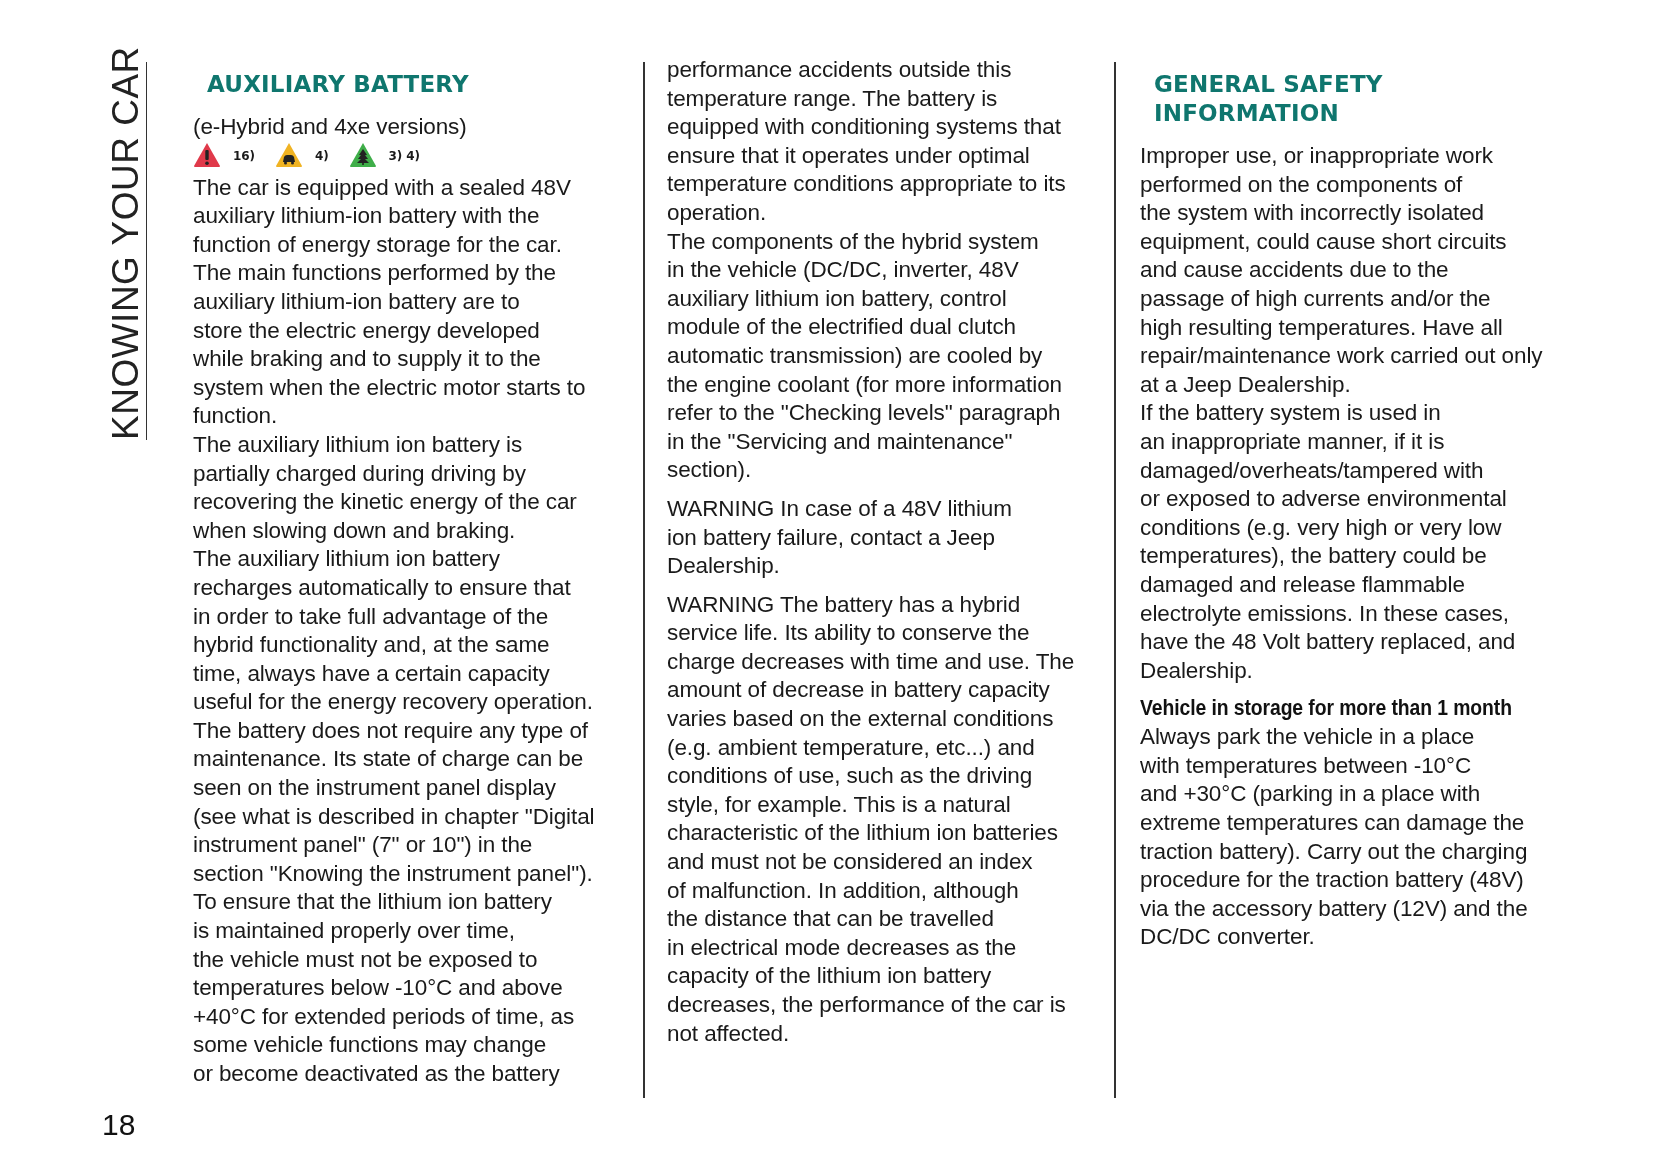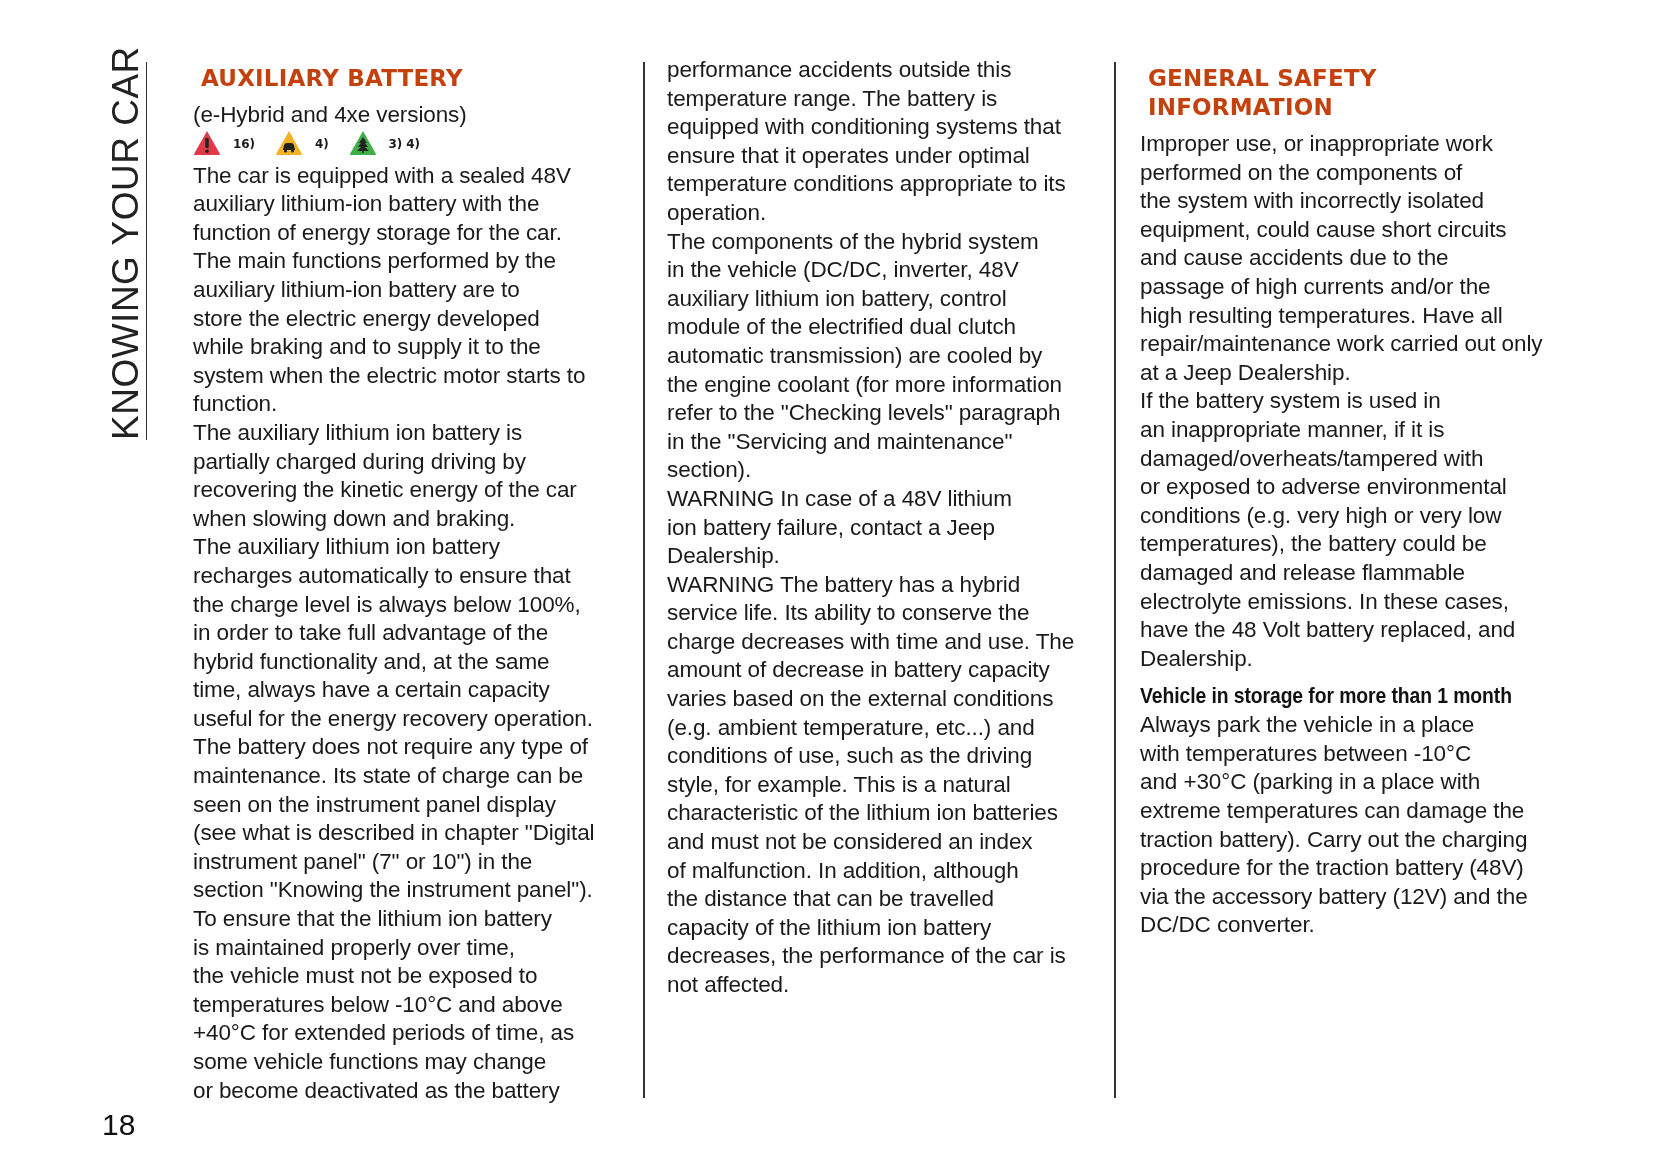--- a/index.html
+++ b/index.html
@@ -23,25 +23,25 @@
     letter-spacing: -0.1px;
   }
   .col1 { left: 193px; width: 430px; }
   .col2 { left: 667px; width: 430px; }
   .col3 { left: 1140px; width: 440px; }
   .divider { position: absolute; top: 62px; height: 1036px; width: 1.5px; background: #333; }
   .div1 { left: 643px; }
   .div2 { left: 1114px; }
   .heading {
     font-family: "DejaVu Sans", sans-serif; font-weight: bold; font-size: 23px;
-    line-height: 29px; letter-spacing: 0.2px; color: #c2410c; margin: 8px;
+    line-height: 29px; letter-spacing: 0.2px; color: #0f766e; margin: 14px;
   }
   .subhead { font-weight: bold; font-size: 22px; line-height: 30px; margin-top: 8px; color: #111; transform: scaleX(0.88); transform-origin: left; white-space: nowrap; }
   p { margin: 0; }
-  .gap { }
+  .gap { margin-top: 10px; }
   .icons { display: flex; height: 32px; gap: 12px; }
   .icons .ref { font-size: 12px; font-weight: bold; margin-right: 8px; font-family: "DejaVu Sans", sans-serif; }
   .tri { width: 28px; height: 26px; display: inline-block; }
   .page-num { position: absolute; left: 102px; top: 1108px; font-size: 30px; font-family: "Liberation Sans", sans-serif; color: #111; }
   .line { display: block; white-space: nowrap; }
 </style>
 </head>
 <body>
 
 <div class="side-tab">
@@ -90,21 +90,20 @@
   </p>
   <p>
     <span class="line">The auxiliary lithium ion battery is</span>
       <span class="line">partially charged during driving by</span>
       <span class="line">recovering the kinetic energy of the car</span>
       <span class="line">when slowing down and braking.</span>
   </p>
   <p>
     <span class="line">The auxiliary lithium ion battery</span>
       <span class="line">recharges automatically to ensure that</span>
-      <span class="line">the charge level is always below 100%,</span>
       <span class="line">in order to take full advantage of the</span>
       <span class="line">hybrid functionality and, at the same</span>
       <span class="line">time, always have a certain capacity</span>
       <span class="line">useful for the energy recovery operation.</span>
   </p>
   <p>
     <span class="line">The battery does not require any type of</span>
       <span class="line">maintenance. Its state of charge can be</span>
       <span class="line">seen on the instrument panel display</span>
       <span class="line">(see what is described in chapter "Digital</span>
@@ -153,20 +152,21 @@
       <span class="line">charge decreases with time and use. The</span>
       <span class="line">amount of decrease in battery capacity</span>
       <span class="line">varies based on the external conditions</span>
       <span class="line">(e.g. ambient temperature, etc...) and</span>
       <span class="line">conditions of use, such as the driving</span>
       <span class="line">style, for example. This is a natural</span>
       <span class="line">characteristic of the lithium ion batteries</span>
       <span class="line">and must not be considered an index</span>
       <span class="line">of malfunction. In addition, although</span>
       <span class="line">the distance that can be travelled</span>
+      <span class="line">in electrical mode decreases as the</span>
       <span class="line">capacity of the lithium ion battery</span>
       <span class="line">decreases, the performance of the car is</span>
       <span class="line">not affected.</span>
   </p>
 </div>
 
 <div class="col col3">
   <h2 class="heading">
     <span class="line">GENERAL SAFETY</span>
       <span class="line">INFORMATION</span>

